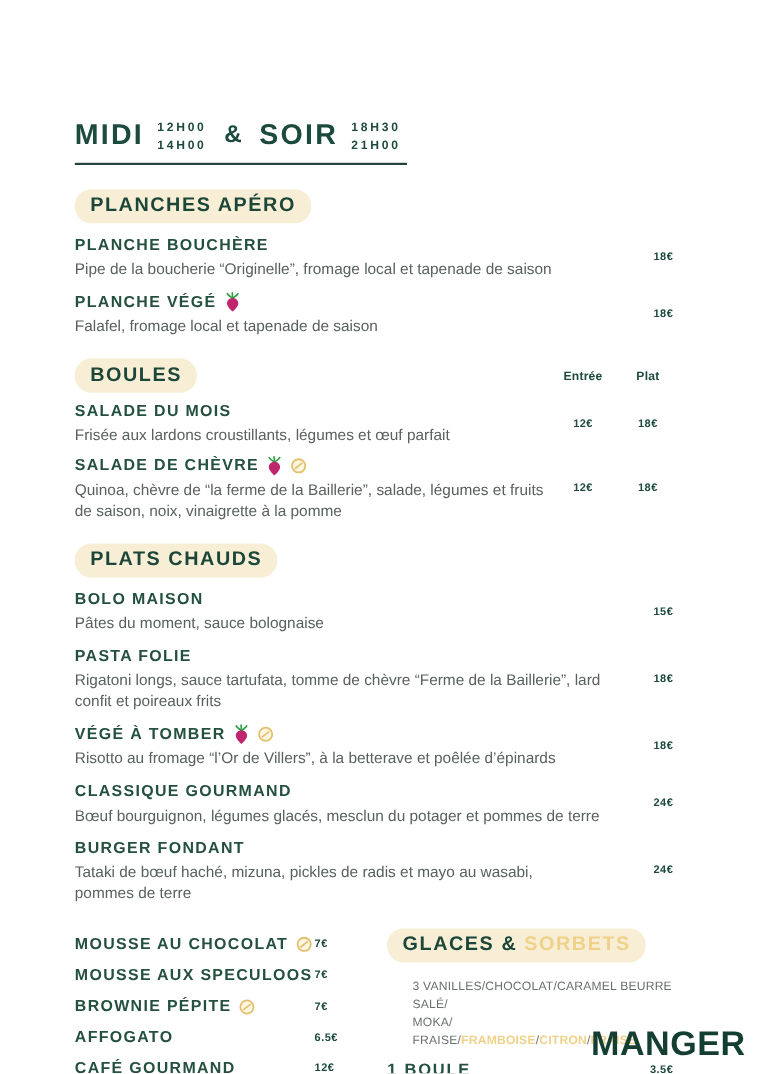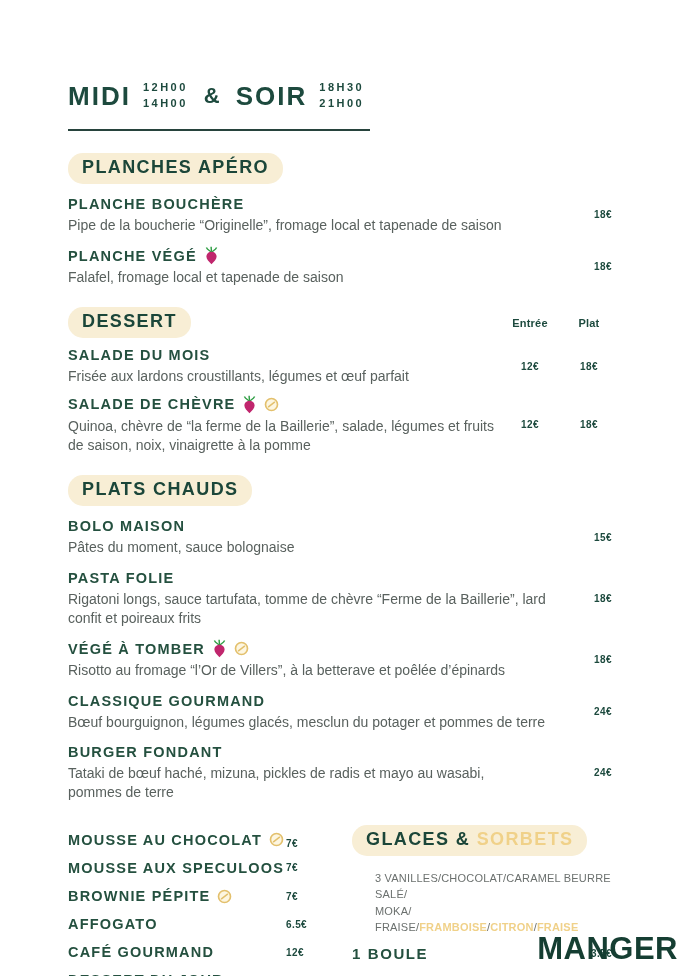--- a/index.html
+++ b/index.html
@@ -4,22 +4,22 @@
 <style>
   html,body { margin:0; padding:0; background:#ffffff; }
   .page {
     position:relative; width:690px; height:976px; background:#ffffff;
     font-family:"Liberation Sans", sans-serif; overflow:hidden;
     color:#1d4a3e;
   }
   .content { padding:80px 78px 0 68px; }
 
   
-  .hours { display:flex; align-items:center; gap:12px; width:fit-content;
-           padding-bottom:17px; padding-right:6px; border-bottom:2px solid #27433d; }
+  .hours { display:flex; gap:12px; width:fit-content;
+           padding-bottom:7px; padding-right:6px; border-bottom:2px solid #27433d;margin-top:29px; }
   .hours-big { font-size:26px; font-weight:800; letter-spacing:2px; color:#1d4a3e; line-height:1; }
   .hours-times { font-size:11px; font-weight:700; letter-spacing:2.5px; color:#1d4a3e; line-height:1.45; }
   .amp { font-size:22px; font-weight:700; color:#1d4a3e; margin:0 4px; }
 
   
   .pill { display:inline-block; background:#f8eed5; border-radius:15px;
           padding:5px 14px 6px; font-weight:800; font-size:18px;
           letter-spacing:1.4px; color:#1b4639; line-height:1.1; }
   .pill .accent { color:#f0d189; }
 
@@ -51,21 +51,21 @@
   .glace-row { display:flex; justify-content:space-between; align-items:center; margin-top:9px; }
   .glace-row .item-name { letter-spacing:1.6px; font-size:15px; }
   .flavors { font-size:11px; color:#6b706e; line-height:1.5; margin-top:14px; letter-spacing:0.2px;margin-left:23px; }
   .flavors .gold { color:#f0d189; font-weight:700; }
 
   .icon { display:inline-flex; align-items:center; }
 
   .logo { position:absolute; right:12px; bottom:12px; font-size:31px; font-weight:900;
           letter-spacing:0.5px; color:#153e32; line-height:1; }
 
-  .mt6 { margin-top:6px;align-items:flex-end; }
+  .mt6 { margin-top:6px; }
 </style>
 </head>
 <body>
 
 <div class="page">
   <div class="content">
 
     <div class="hours">
       <span class="hours-big">MIDI</span>
       <span class="hours-times">
@@ -107,21 +107,21 @@
             </span>
           </div>
           <div class="item-desc">Falafel, fromage local et tapenade de saison</div>
         </div>
         <span class="price">18€</span>
       </div>
     </div>
 
     <div class="sect">
       <div class="sal-grid sal-head">
-        <span><span class="pill">DESSERT</span></span>
+        <span><span class="pill">BOULES</span></span>
         <span class="col-label">Entrée</span>
         <span class="col-label">Plat</span>
       </div>
 
       <div class="sal-grid sal-item">
         <div class="txt">
           <div class="item-name">
               <span>SALADE DU MOIS</span>
             </div>
           <div class="item-desc">Frisée aux lardons croustillants, légumes et œuf parfait</div>

